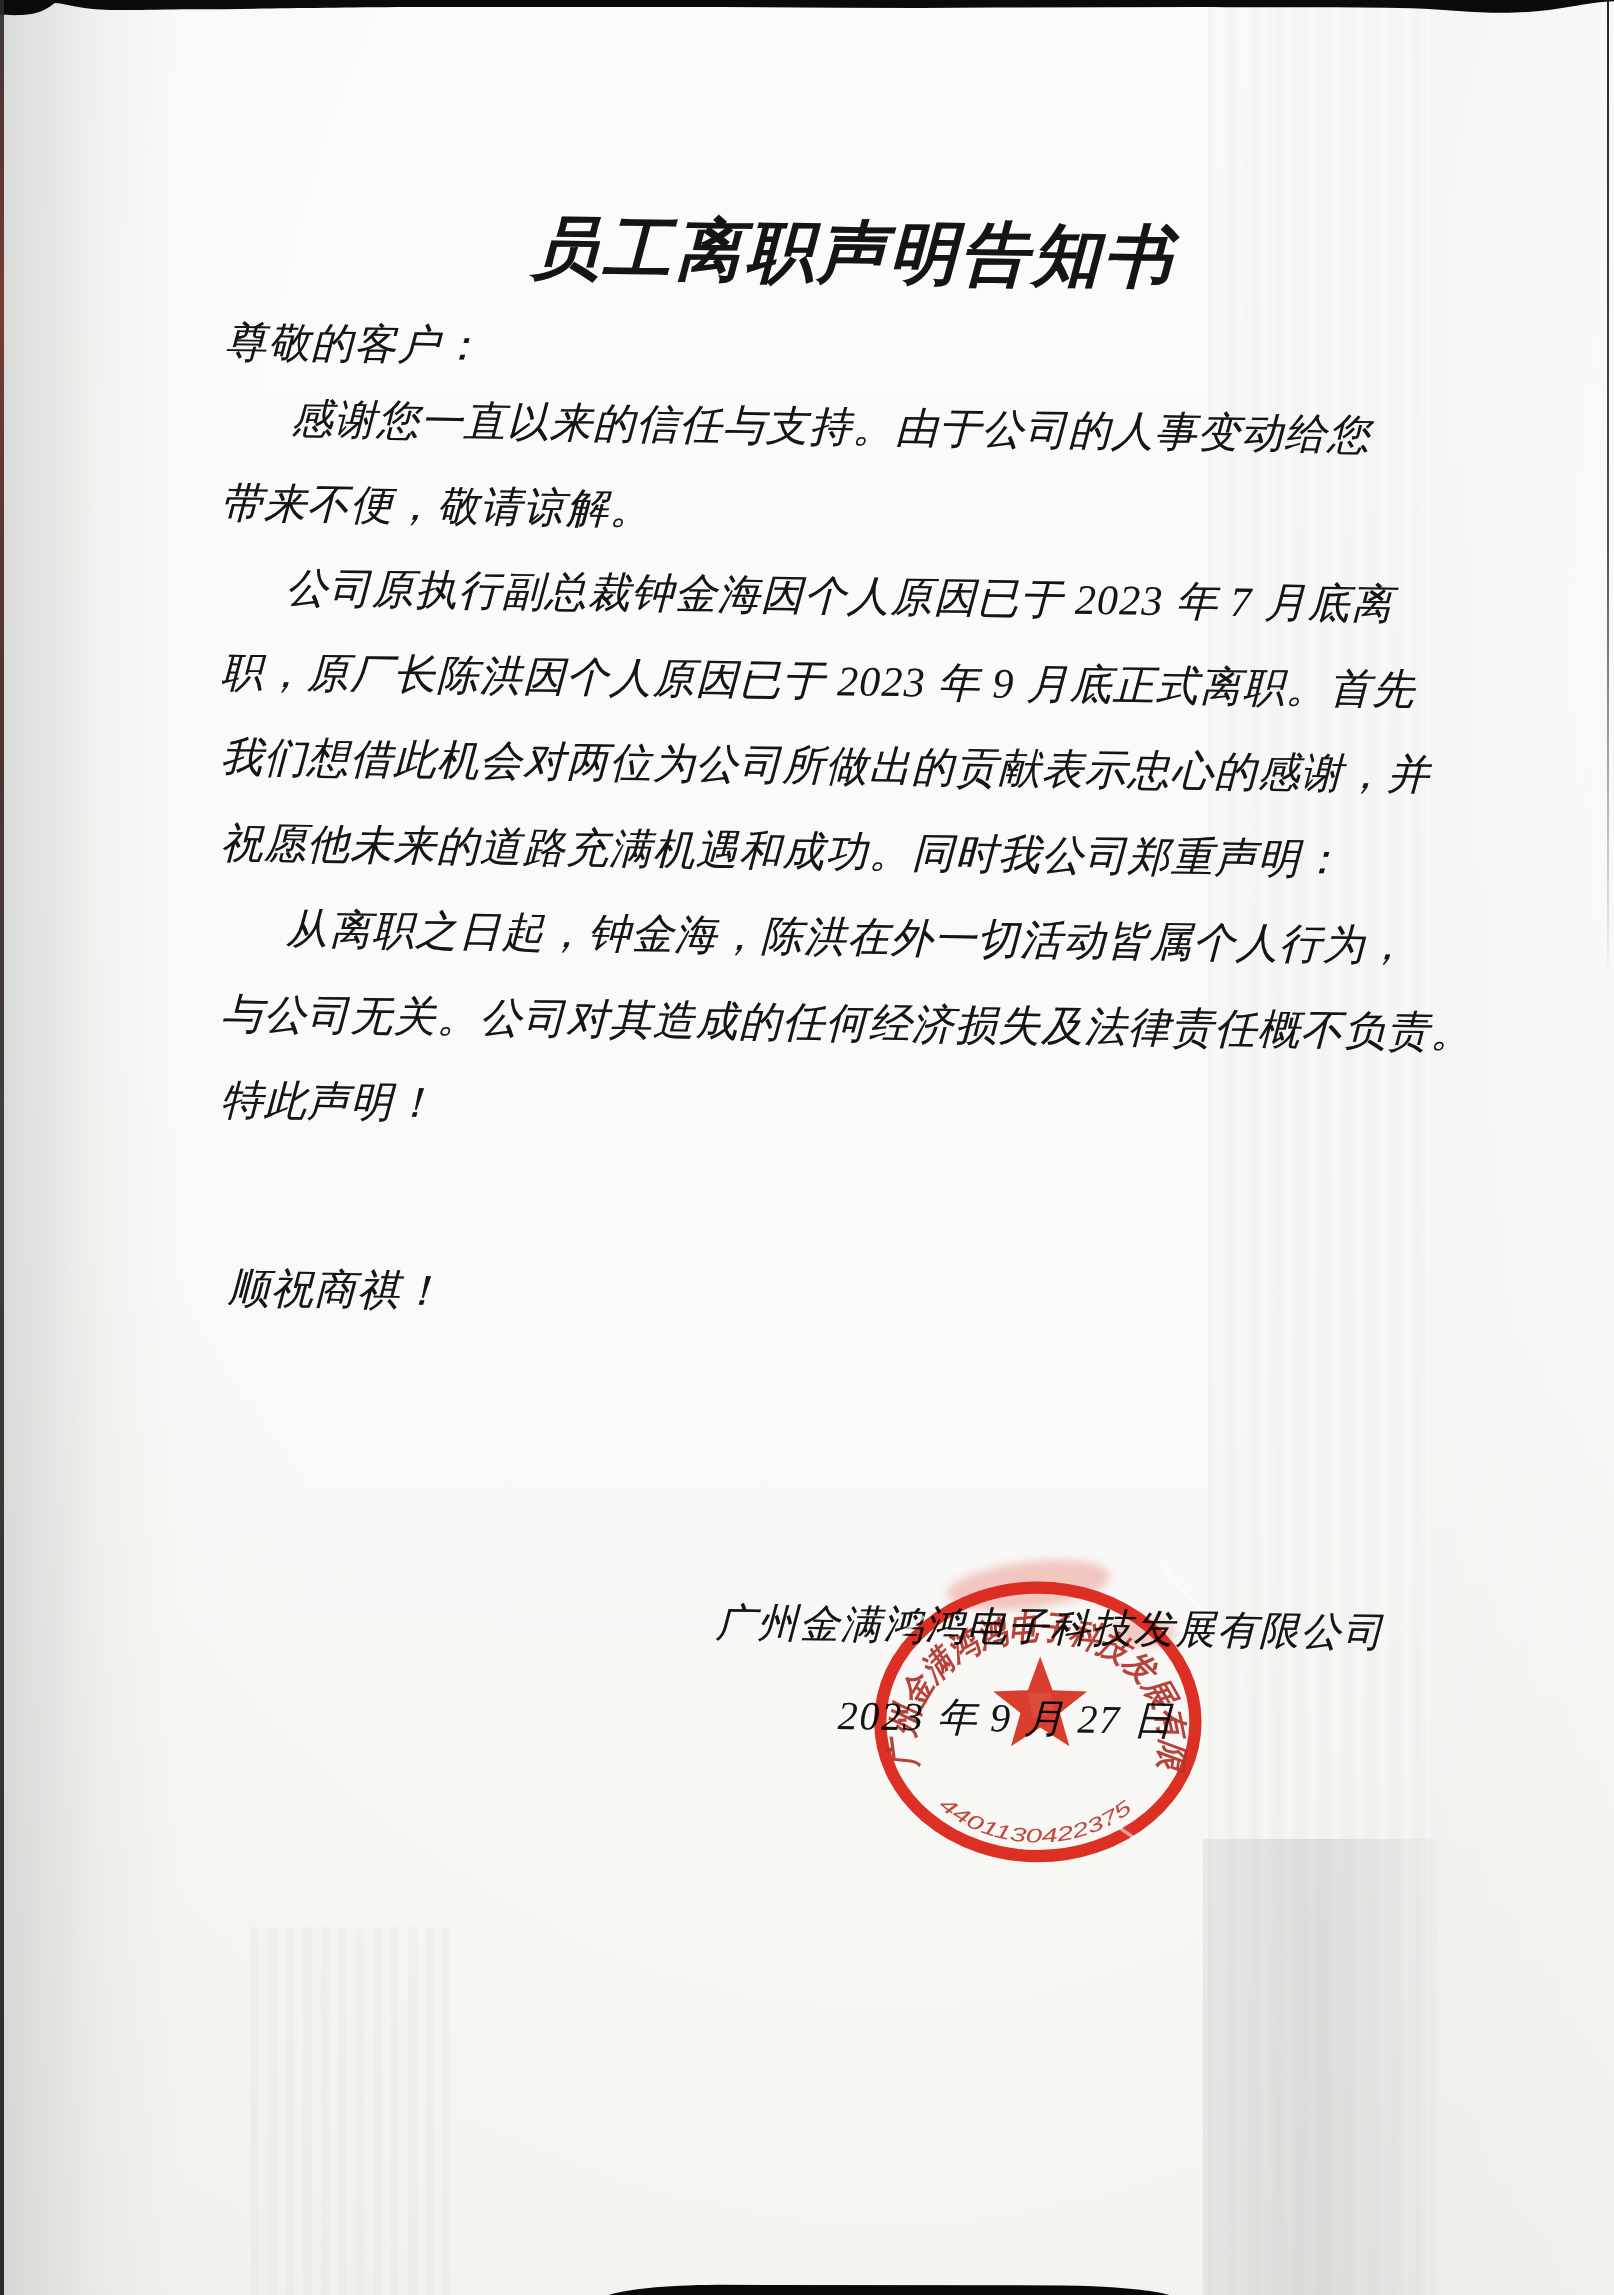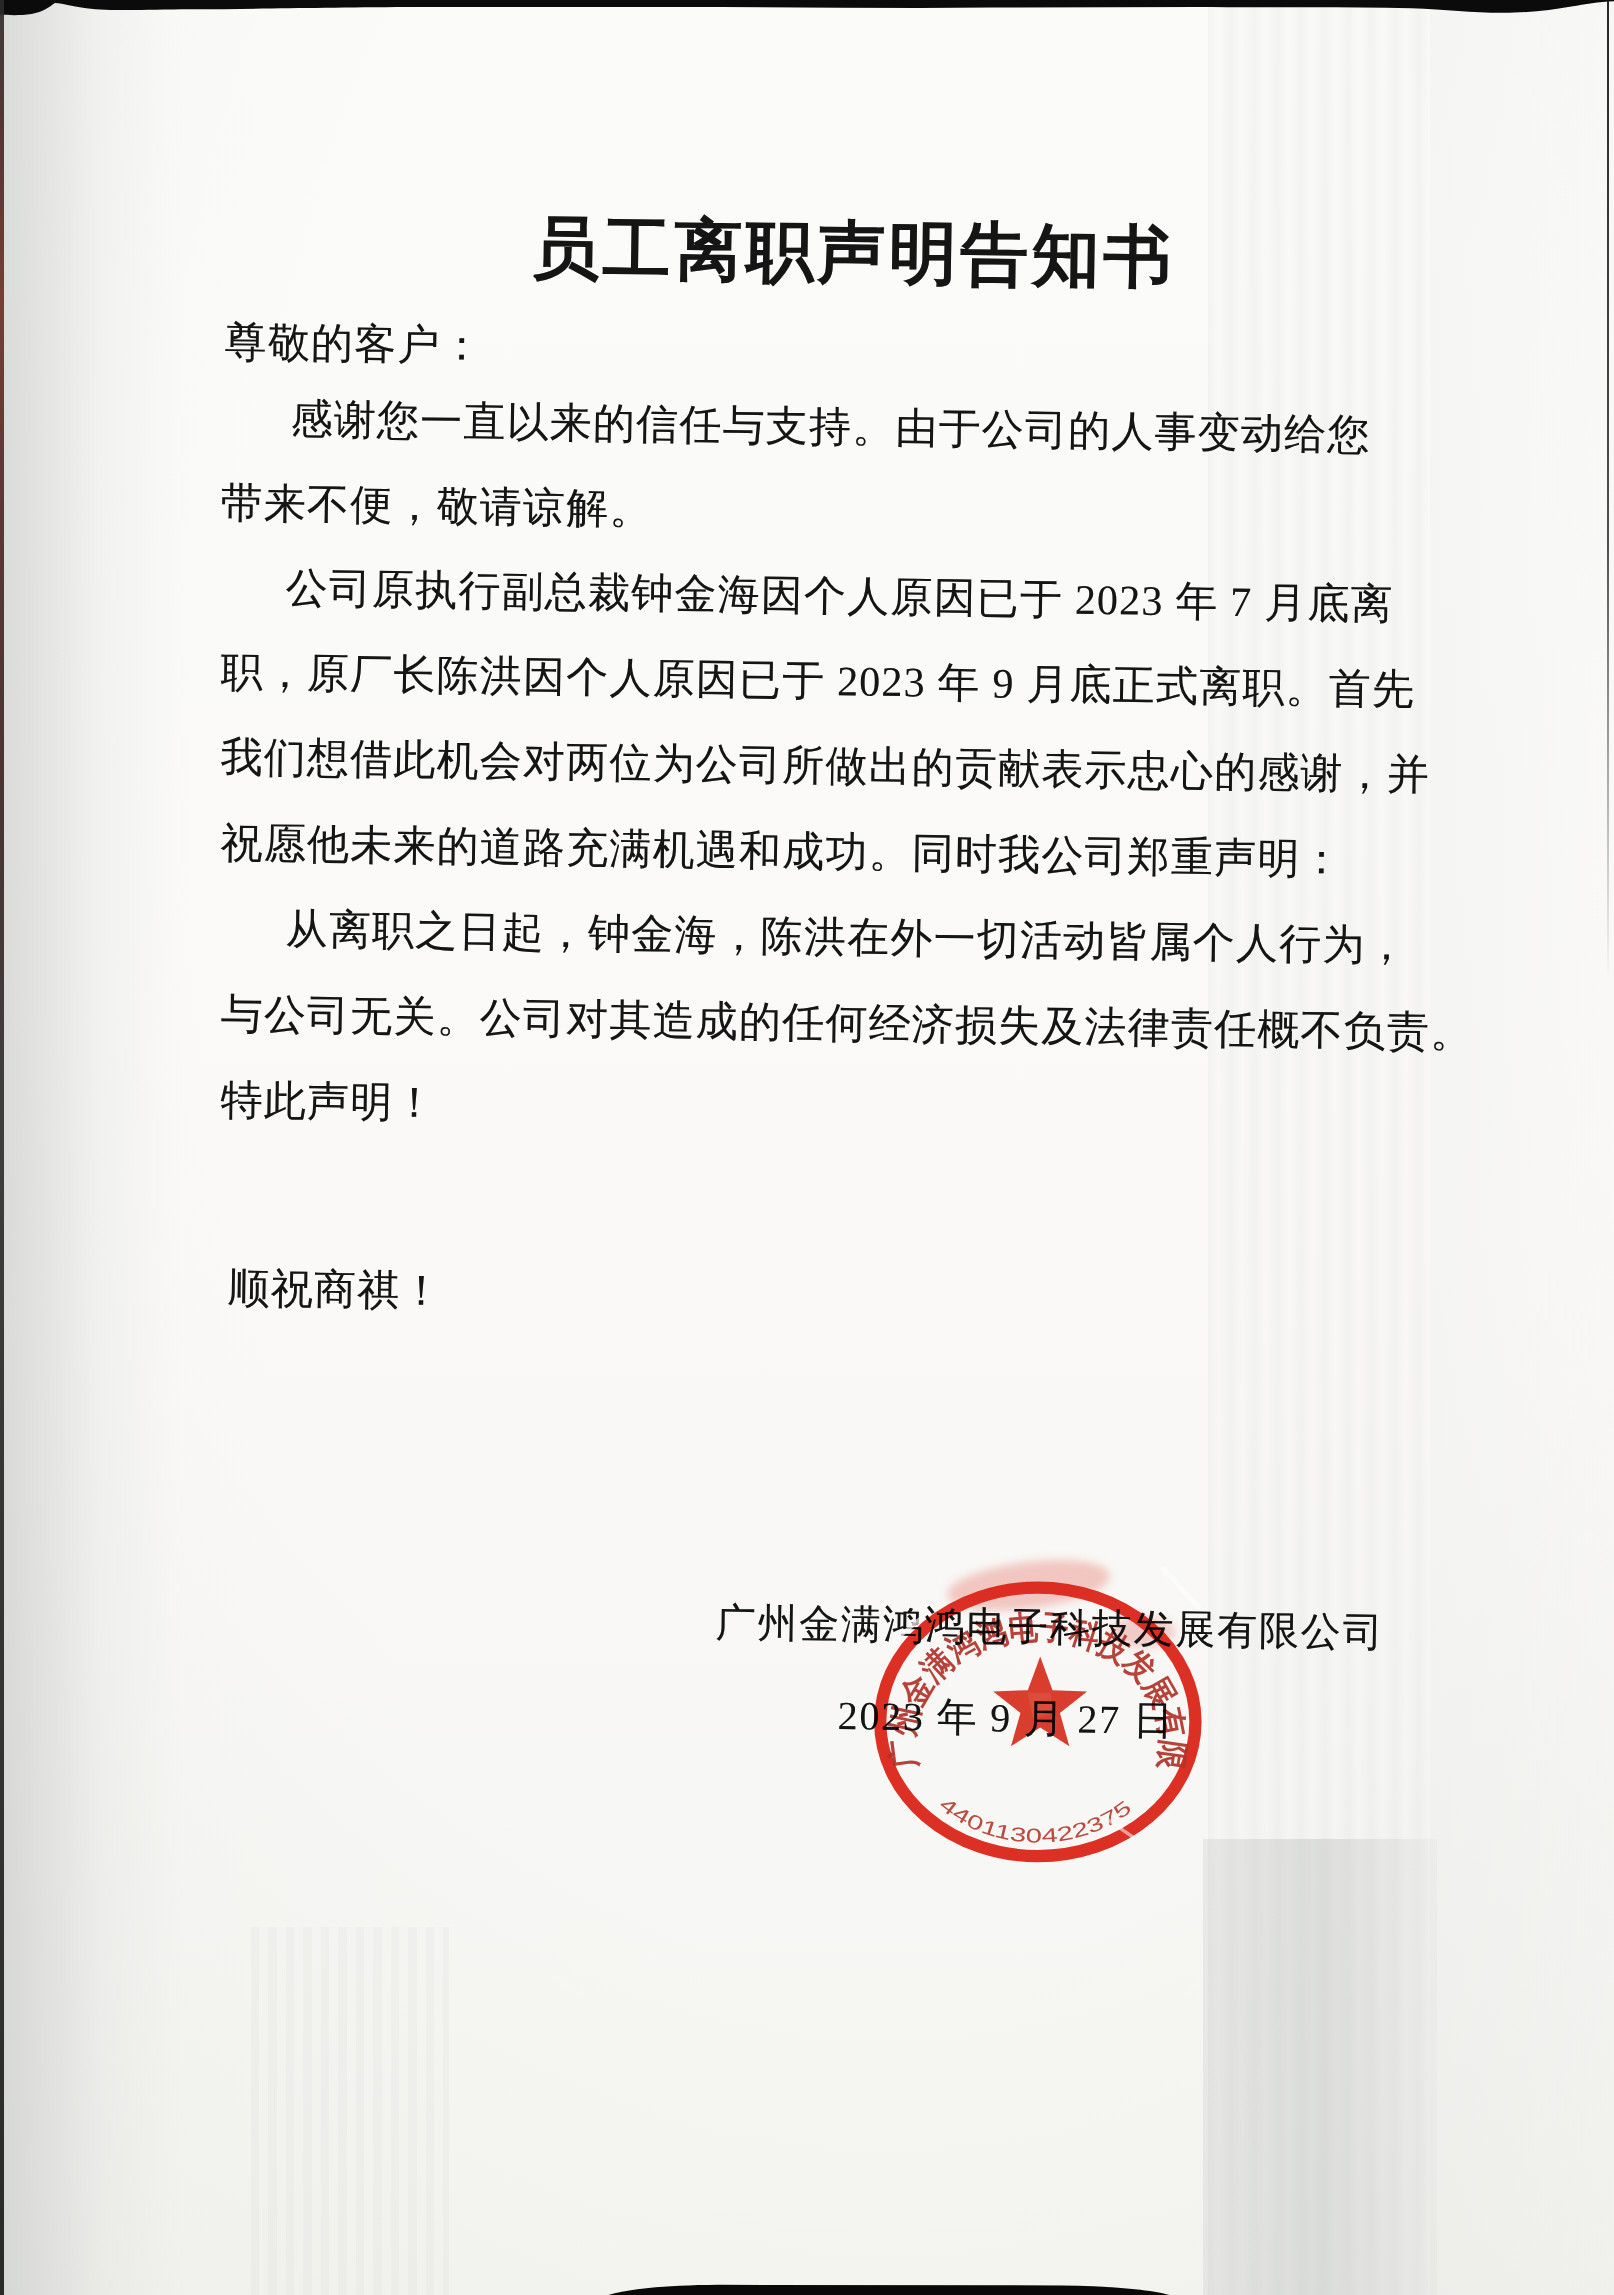--- a/index.html
+++ b/index.html
@@ -6,20 +6,21 @@
   body{
     width:1614px;height:2295px;
     background:#e9e9e7;
     font-family:"Liberation Serif","DejaVu Serif",serif;
     overflow:hidden;
   }
   .page{
     position:absolute;left:0;top:0;width:1614px;height:2295px;
     background:linear-gradient(180deg,#fbfbf9 0%,#faf9f7 55%,#f5f5f2 100%);
     overflow:hidden;
+    font-style:italic;
   }
   
   .shade{position:absolute;pointer-events:none;}
   .shade-left{left:4.1px;top:0;width:175px;height:100%;
     background:linear-gradient(90deg,rgba(158,164,160,.34),rgba(190,194,190,.12) 55%,rgba(190,194,190,0));}
   .shade-right{left:1208px;top:0;width:222px;height:100%;opacity:.8;
     background:repeating-linear-gradient(90deg,rgba(175,180,177,.13) 0px,rgba(205,208,205,.04) 10.5px,rgba(175,180,177,.13) 23.4px);}
   .shade-right-bottom{left:1203px;top:1839px;width:234px;height:457px;
     background:linear-gradient(90deg,rgba(160,166,162,.16),rgba(160,166,162,.28) 50%,rgba(160,166,162,.06));}
   .shade-far-right{left:1430px;top:0;width:184px;height:100%;

